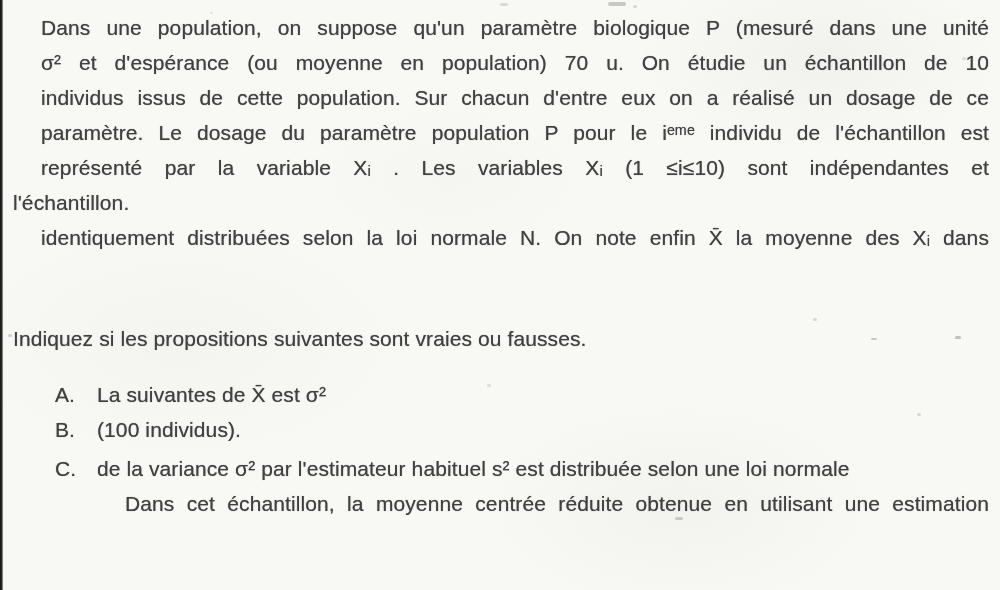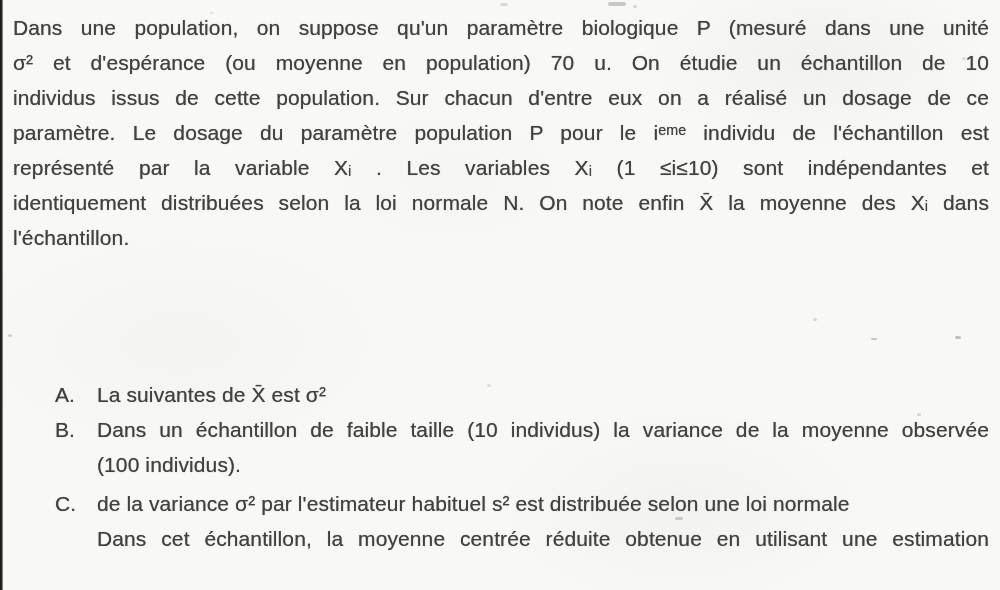--- a/index.html
+++ b/index.html
@@ -43,20 +43,21 @@
     height: 35px;
     line-height: 35px;
     white-space: nowrap;
     overflow: visible;
   }
   .just {
     white-space: normal;
     text-align: justify;
     text-align-last: justify;
     overflow: hidden;
+    margin-left: 28px;
   }
   .instruction {
     position: absolute;
     left: 13px;
     top: 321px;
   }
   .props {
     position: absolute;
     left: 55px; right: 11px;
     top: 377px;
@@ -100,38 +101,38 @@
   <div class="speck" style="left:917px; top:413px; width:4px; height:3px; opacity:.25;"></div>
   <div class="speck" style="left:487px; top:384px; width:4px; height:3px; opacity:.20;"></div>
   <div class="dash" style="left:675px; top:517px; width:8px; height:3px; opacity:.28;"></div>
 
   <div class="para txt">
     <div class="ln just">Dans une population, on suppose qu'un paramètre biologique P (mesuré dans une unité</div>
     <div class="ln just">σ² et d'espérance (ou moyenne en population) 70 u. On étudie un échantillon de 10</div>
     <div class="ln just">individus issus de cette population. Sur chacun d'entre eux on a réalisé un dosage de ce</div>
     <div class="ln just">paramètre. Le dosage du paramètre population P pour le iᵉᵐᵉ individu de l'échantillon est</div>
     <div class="ln just">représenté par la variable Xᵢ . Les variables Xᵢ (1 ≤i≤10) sont indépendantes et</div>
+    <div class="ln">l'échantillon.</div>
     <div class="ln just">identiquement distribuées selon la loi normale N. On note enfin X̄ la moyenne des Xᵢ dans</div>
-    <div class="ln">l'échantillon.</div>
   </div>
 
+  <div class="instruction ln txt">Indiquez si les propositions suivantes sont vraies ou fausses.</div>
 
   <div class="props txt">
 
     <div class="prop">
       <span class="lbl">A.</span>
       <div class="ptext">
         <div class="ln">La suivantes de X̄ est σ²</div>
       </div>
     </div>
 
     <div class="prop">
       <span class="lbl">B.</span>
       <div class="ptext">
-        <div class="ln just">Dans un échantillon de faible taille (10 individus) la variance de la moyenne observée</div>
         <div class="ln">(100 individus).</div>
       </div>
     </div>
 
     <div class="prop gap-top">
       <span class="lbl">C.</span>
       <div class="ptext">
         <div class="ln">de la variance σ² par l'estimateur habituel s² est distribuée selon une loi normale</div>
         <div class="ln just">Dans cet échantillon, la moyenne centrée réduite obtenue en utilisant une estimation</div>
       </div>

